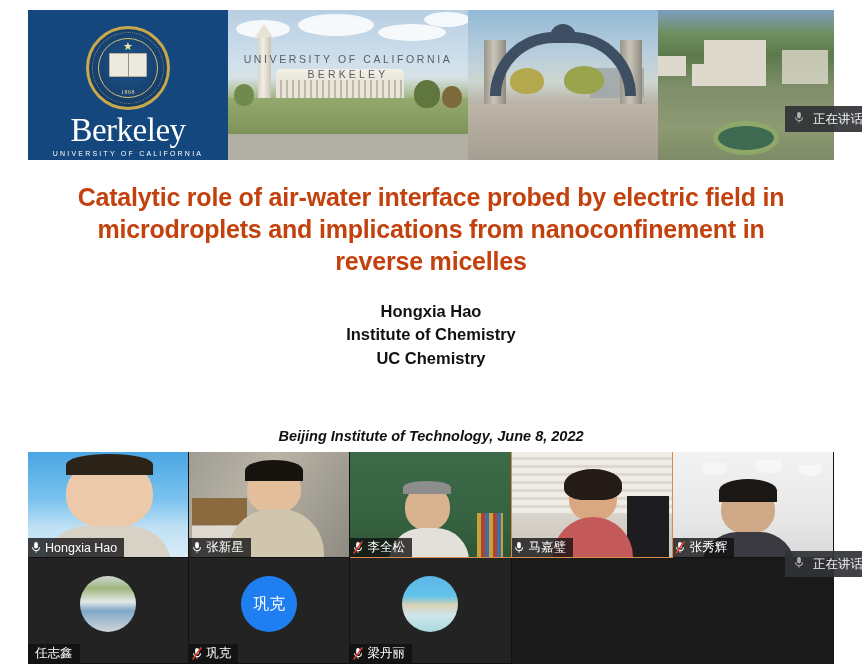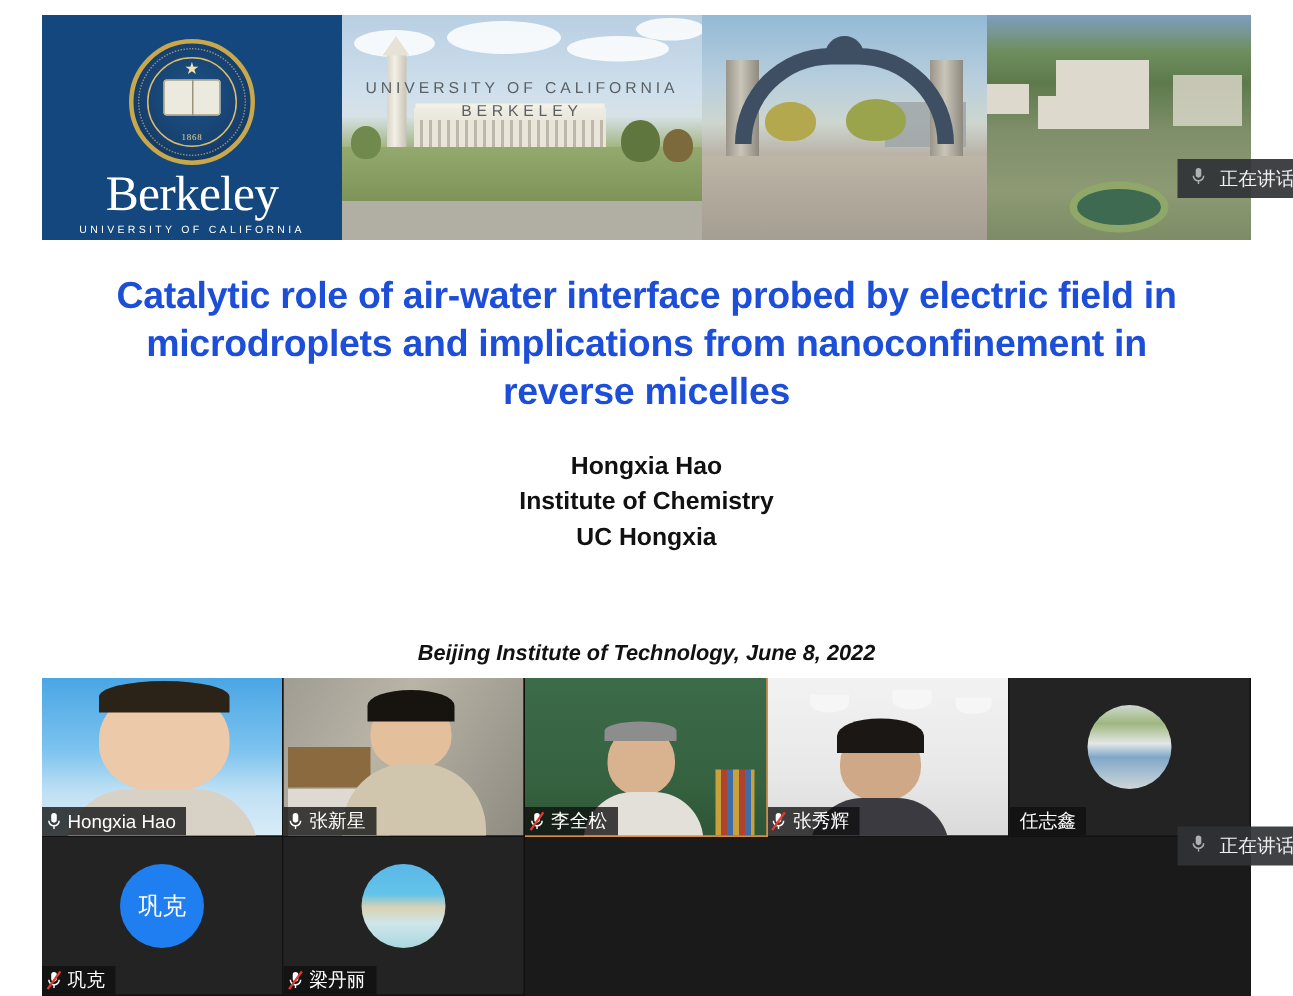--- a/index.html
+++ b/index.html
@@ -79,21 +79,21 @@
 
   
   .aerial{position:absolute;inset:0;background:linear-gradient(to bottom,#7e9ec0 0%,#6f8e5e 16%,#5d7a4c 30%,#7f8f6a 52%,#8d9a74 78%,#7d8c66 100%);}
   .aerial-bld{position:absolute;background:#ded9cd;}
   .aerial-pond{position:absolute;left:60px;bottom:10px;width:56px;height:24px;border-radius:50%;
      background:#3f6a52;box-shadow:0 0 0 5px #8fa86a;}
 
   
   .slide-body{position:absolute;left:0;top:150px;width:806px;height:290px;background:#ffffff;}
   .slide-title{position:absolute;left:40px;right:40px;top:22px;text-align:center;
-     color:#1d4ed8;font-weight:bold;font-size:25px;line-height:1.27;letter-spacing:-0.2px;}
+     color:#c2410c;font-weight:bold;font-size:25px;line-height:1.27;letter-spacing:-0.2px;}
   .slide-author{position:absolute;left:0;right:0;top:140px;text-align:center;
      color:#111111;font-weight:bold;font-size:16.5px;line-height:1.42;}
   .slide-venue{position:absolute;left:0;right:0;top:268px;text-align:center;
      color:#111111;font-weight:bold;font-style:italic;font-size:14.5px;}
 
   
   .grid{position:absolute;left:28px;top:452px;width:806px;height:212px;background:#1a1a1a;
         display:grid;grid-template-columns:repeat(5,1fr);grid-template-rows:repeat(2,1fr);}
   .tile{position:relative;overflow:hidden;background:#232323;
         border-right:1px solid #111;border-bottom:1px solid #111;box-sizing:border-box;}
@@ -188,21 +188,21 @@
         </div>
       </div>
 
     </div>
 
     <div class="slide-body">
       <div class="slide-title">Catalytic role of air-water interface probed by electric field in microdroplets and implications from nanoconfinement in reverse micelles</div>
       <div class="slide-author">
         <div>Hongxia Hao</div>
         <div>Institute of Chemistry</div>
-        <div>UC Hongxia</div>
+        <div>UC Chemistry</div>
       </div>
       <div class="slide-venue">Beijing Institute of Technology, June 8, 2022</div>
     </div>
   </div>
 
   <div class="speaking" style="left:785px;top:106px;right:auto;">
     <span>
       <svg viewBox="0 0 10 14">
           <rect x="3" y="1" width="4" height="7" rx="2" fill="#cfcfcf"></rect>
           <path d="M1.3 6.6a3.7 3.7 0 0 0 7.4 0" stroke="#cfcfcf" stroke-width="1.1" fill="none"></path>
@@ -258,20 +258,38 @@
             <svg viewBox="0 0 10 14">
               <rect x="3" y="1" width="4" height="7" rx="2" fill="#ffffff"></rect>
               <path d="M1.3 6.6a3.7 3.7 0 0 0 7.4 0" stroke="#ffffff" stroke-width="1.1" fill="none"></path>
               <rect x="4.5" y="10.2" width="1" height="2.4" fill="#ffffff"></rect>
               <path d="M0.4 13.4L9.6 0.6" stroke="#e03b2f" stroke-width="1.7"></path>
             </svg>
           </span>
           <span class="name-txt">李全松</span>
         </div>
       </div>
+      <div class="tile active">
+        <div class="bg" style="background:linear-gradient(to bottom,#e6e2dc 0%,#d8d3cb 58%,#cbc5bb 100%)"></div>
+        <div style="position:absolute;left:0;top:0;width:100%;height:60%;background:repeating-linear-gradient(to bottom,#efece6 0 5px,#dcd7cf 5px 8px)"></div>
+        <div style="position:absolute;right:2%;top:42%;width:26%;height:58%;background:#1d1d20"></div>
+        <div class="head" style="left:36%;top:22%;width:30%;height:44%;background:#d9a882"></div>
+        <div style="position:absolute;left:33%;top:16%;width:36%;height:30%;background:#241a16;border-radius:50% 50% 36% 36%"></div>
+        <div class="body" style="left:26%;top:62%;width:50%;height:44%;background:#c4595a"></div>
+        <div class="nameplate">
+          <span class="mic">
+            <svg viewBox="0 0 10 14">
+              <rect x="3" y="1" width="4" height="7" rx="2" fill="#ffffff"></rect>
+              <path d="M1.3 6.6a3.7 3.7 0 0 0 7.4 0" stroke="#ffffff" stroke-width="1.1" fill="none"></path>
+              <rect x="4.5" y="10.2" width="1" height="2.4" fill="#ffffff"></rect>
+            </svg>
+          </span>
+          <span class="name-txt">马嘉璧</span>
+        </div>
+      </div>
       <div class="tile">
         <div class="bg" style="background:linear-gradient(to bottom,#f2f2f2 0%,#e8e8e8 60%,#dadada 100%)"></div>
         <div style="position:absolute;left:18%;top:10%;width:16%;height:12%;background:#f6f6f6;border-radius:0 0 50% 50%;box-shadow:0 -10px 0 -9px #bbb"></div>
         <div style="position:absolute;left:52%;top:8%;width:16%;height:12%;background:#f6f6f6;border-radius:0 0 50% 50%"></div>
         <div style="position:absolute;left:78%;top:12%;width:15%;height:11%;background:#f6f6f6;border-radius:0 0 50% 50%"></div>
         <div class="head" style="left:30%;top:30%;width:34%;height:48%;background:#c9a versus"></div>
         <div class="head" style="left:30%;top:30%;width:34%;height:48%;background:#cfa987"></div>
         <div style="position:absolute;left:29%;top:26%;width:36%;height:22%;background:#1a1714;border-radius:50% 50% 0 0"></div>
         <div class="body" style="left:18%;top:76%;width:58%;height:34%;background:#3a3a40"></div>
         <div class="nameplate">

